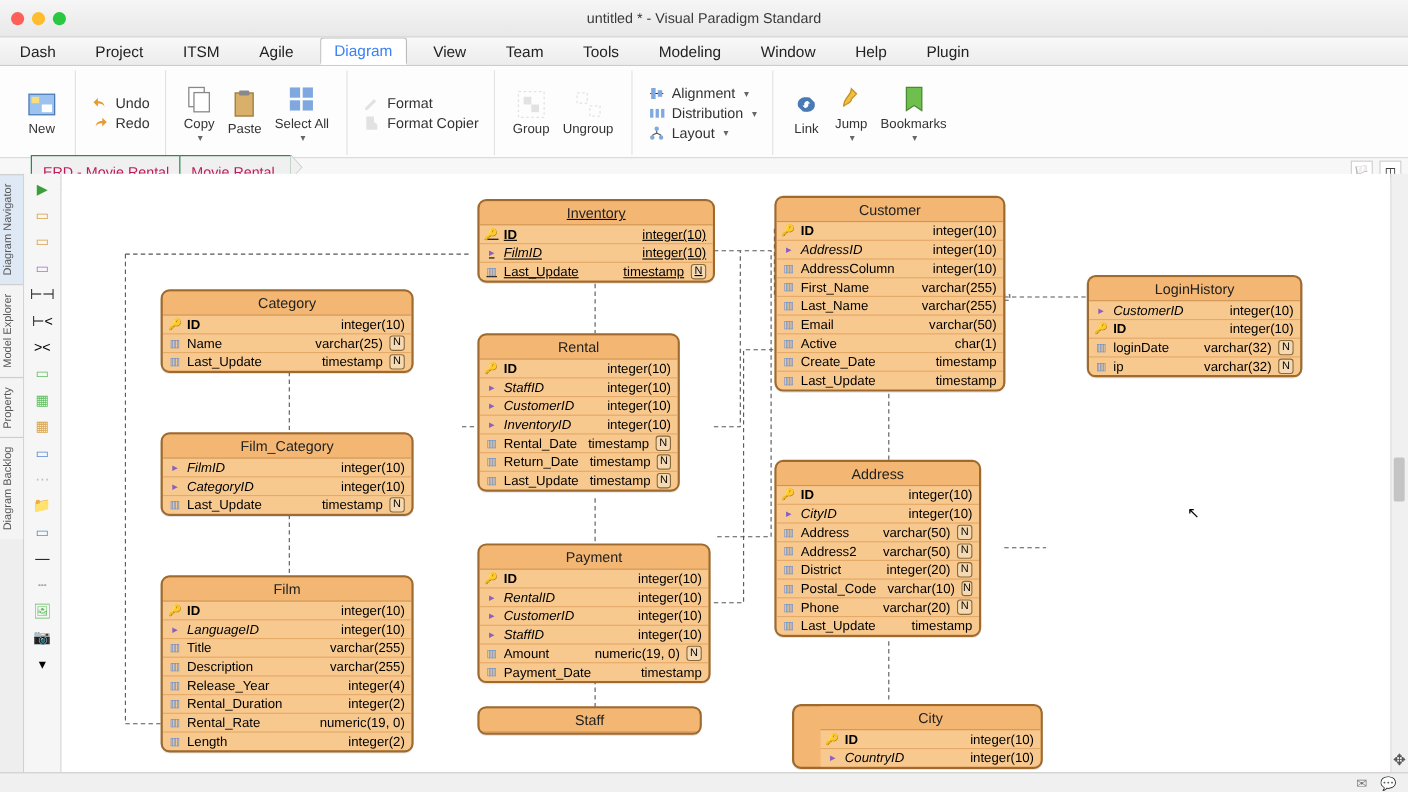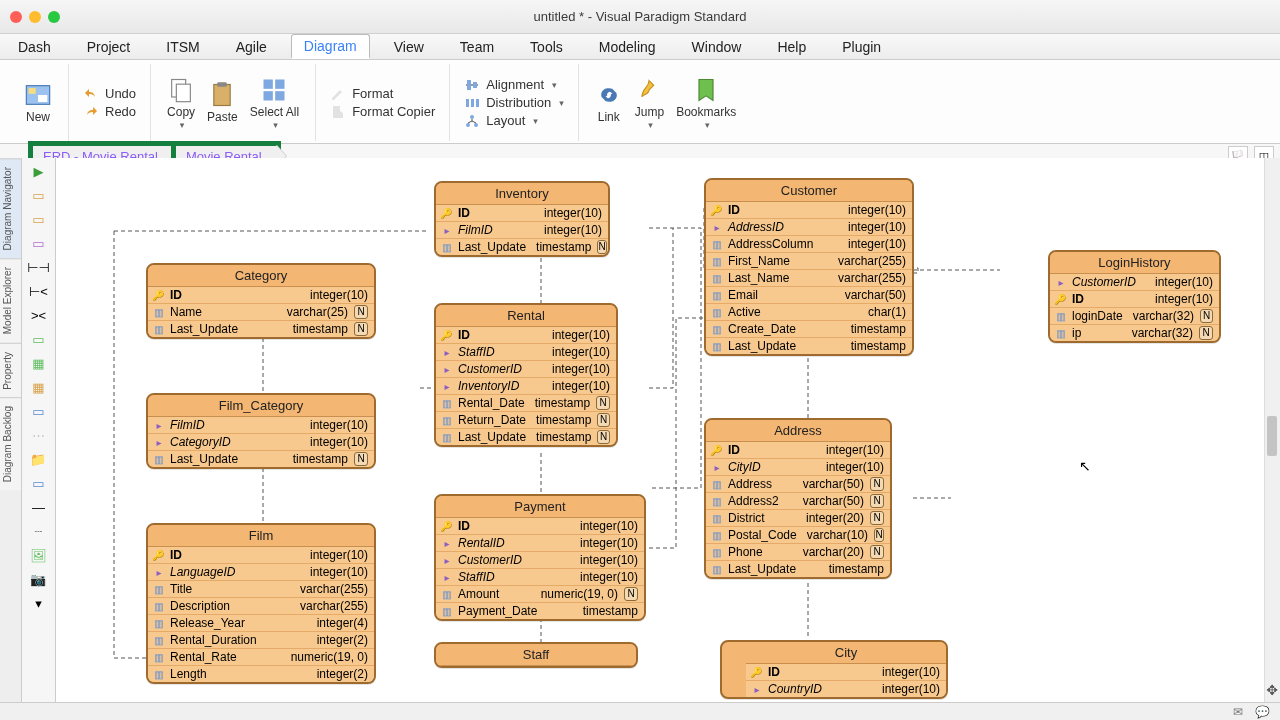--- a/index.html
+++ b/index.html
@@ -21,21 +21,21 @@
 .rbig{display:flex;flex-direction:column;align-items:center;justify-content:center;padding:0 6px;font-size:12px;color:#333;gap:1px}
 .rbig .ico{width:28px;height:28px}
 .rsmall{display:flex;flex-direction:column;gap:2px;justify-content:center;padding:0 4px}
 .rline{display:flex;align-items:center;gap:6px;font-size:13px;color:#333;white-space:nowrap}
 .rline .ico{width:16px;height:16px}
 .dim{color:#aaa}
 .dim .ico{opacity:.4}
 .caret{font-size:9px;color:#666;margin-left:2px}
 
 .crumbbar{height:26px;background:#f7f7f7;border-bottom:1px solid #ddd;display:flex;align-items:center;padding-left:28px;position:relative}
-.crumb{display:inline-flex;align-items:center;height:32px;padding:0 14px 0 10px;background:#f0f0f0;border:5px solid #15803d;font-size:13px;color:#8b5cf6;position:relative;margin-right:-6px}
+.crumb{display:inline-flex;align-items:center;height:32px;padding:0 14px 0 10px;background:#f0f0f0;border:1px solid #15803d;font-size:13px;color:#be185d;position:relative;margin-right:-6px}
 .crumb::after{content:"";position:absolute;right:-10px;top:-1px;width:0;height:0;border-top:11px solid transparent;border-bottom:11px solid transparent;border-left:10px solid #f0f0f0}
 .crumb::before{content:"";position:absolute;right:-11px;top:-1px;width:0;height:0;border-top:11px solid transparent;border-bottom:11px solid transparent;border-left:10px solid #ccc}
 .crumbbar .right-icons{position:absolute;right:6px;top:2px;display:flex;gap:6px}
 .right-icons span{width:20px;height:20px;border:1px solid #ccc;background:#fff;display:inline-flex;align-items:center;justify-content:center;font-size:11px}
 
 .work{position:absolute;left:0;top:158px;right:0;bottom:18px;display:flex}
 .leftstrip{width:22px;background:#eee;border-right:1px solid #ccc;display:flex;flex-direction:column}
 .leftstrip .tab{writing-mode:vertical-rl;transform:rotate(180deg);font-size:10px;color:#555;padding:8px 2px;border-bottom:1px solid #ccc;background:#f4f4f4;text-align:center}
 .leftstrip .tab.act{background:#dfe9f5}
 .palette{width:34px;background:#f6f6f6;border-right:1px solid #ccc;display:flex;flex-direction:column;align-items:center;padding-top:4px;gap:6px}
@@ -151,20 +151,37 @@
           </svg>
           <span>Format</span>
         </div>
       <div class="rline">
           <svg class="ico" viewBox="0 0 16 16">
             <path d="M3 2h7v5l3 2v5H3z" fill="#bbb"></path>
           </svg>
           <span>Format Copier</span>
         </div>
     </div>
+  </div>
+  <div class="rgroup dim">
+    <div class="rbig">
+        <svg class="ico" viewBox="0 0 24 24">
+          <rect x="2" y="2" width="20" height="20" fill="none" stroke="#bbb" stroke-dasharray="2 2"></rect>
+          <rect x="6" y="6" width="6" height="6" fill="#bbb"></rect>
+          <rect x="12" y="12" width="6" height="6" fill="#bbb"></rect>
+        </svg>
+        <span>Group</span>
+      </div>
+    <div class="rbig">
+        <svg class="ico" viewBox="0 0 24 24">
+          <rect x="3" y="3" width="8" height="8" fill="none" stroke="#bbb" stroke-dasharray="2 2"></rect>
+          <rect x="13" y="13" width="8" height="8" fill="none" stroke="#bbb" stroke-dasharray="2 2"></rect>
+        </svg>
+        <span>Ungroup</span>
+      </div>
   </div>
   <div class="rgroup">
     <div class="rsmall">
       <div class="rline">
           <svg class="ico" viewBox="0 0 16 16">
             <line x1="2" y1="8" x2="14" y2="8" stroke="#333"></line>
             <rect x="3" y="3" width="4" height="10" fill="#7fa8e0"></rect>
             <rect x="9" y="5" width="4" height="6" fill="#7fa8e0"></rect>
           </svg>
           <span>Alignment</span>
@@ -352,21 +369,21 @@
           <span class="ic ic-col">▥</span>
           <span class="nm">Rental_Rate</span>
           <span class="ty">numeric(19, 0)</span>
         </div>
         <div class="row col">
           <span class="ic ic-col">▥</span>
           <span class="nm">Length</span>
           <span class="ty">integer(2)</span>
         </div>
       </div>
-      <div class="entity" style="left: 378px; top: 23px; width: 176px;">
+      <div class="entity" style="left: 378px; top: 23px; width: 216px; text-decoration: underline;">
         <div class="hdr">Inventory</div>
         <div class="row pk">
           <span class="ic ic-key">🔑</span>
           <span class="nm">ID</span>
           <span class="ty">integer(10)</span>
         </div>
         <div class="row fk">
           <span class="ic ic-fk">▸</span>
           <span class="nm">FilmID</span>
           <span class="ty">integer(10)</span>
@@ -558,21 +575,21 @@
           <span class="ic ic-key">🔑</span>
           <span class="nm">ID</span>
           <span class="ty">integer(10)</span>
         </div>
         <div class="row fk">
           <span class="ic ic-fk">▸</span>
           <span class="nm">CountryID</span>
           <span class="ty">integer(10)</span>
         </div>
       </div>
-      <div class="entity" style="left: 992px; top: 92px; width: 173px;">
+      <div class="entity" style="left: 932px; top: 92px; width: 196px;">
         <div class="hdr">LoginHistory</div>
         <div class="row fk">
           <span class="ic ic-fk">▸</span>
           <span class="nm">CustomerID</span>
           <span class="ty">integer(10)</span>
         </div>
         <div class="row pk">
           <span class="ic ic-key">🔑</span>
           <span class="nm">ID</span>
           <span class="ty">integer(10)</span>

